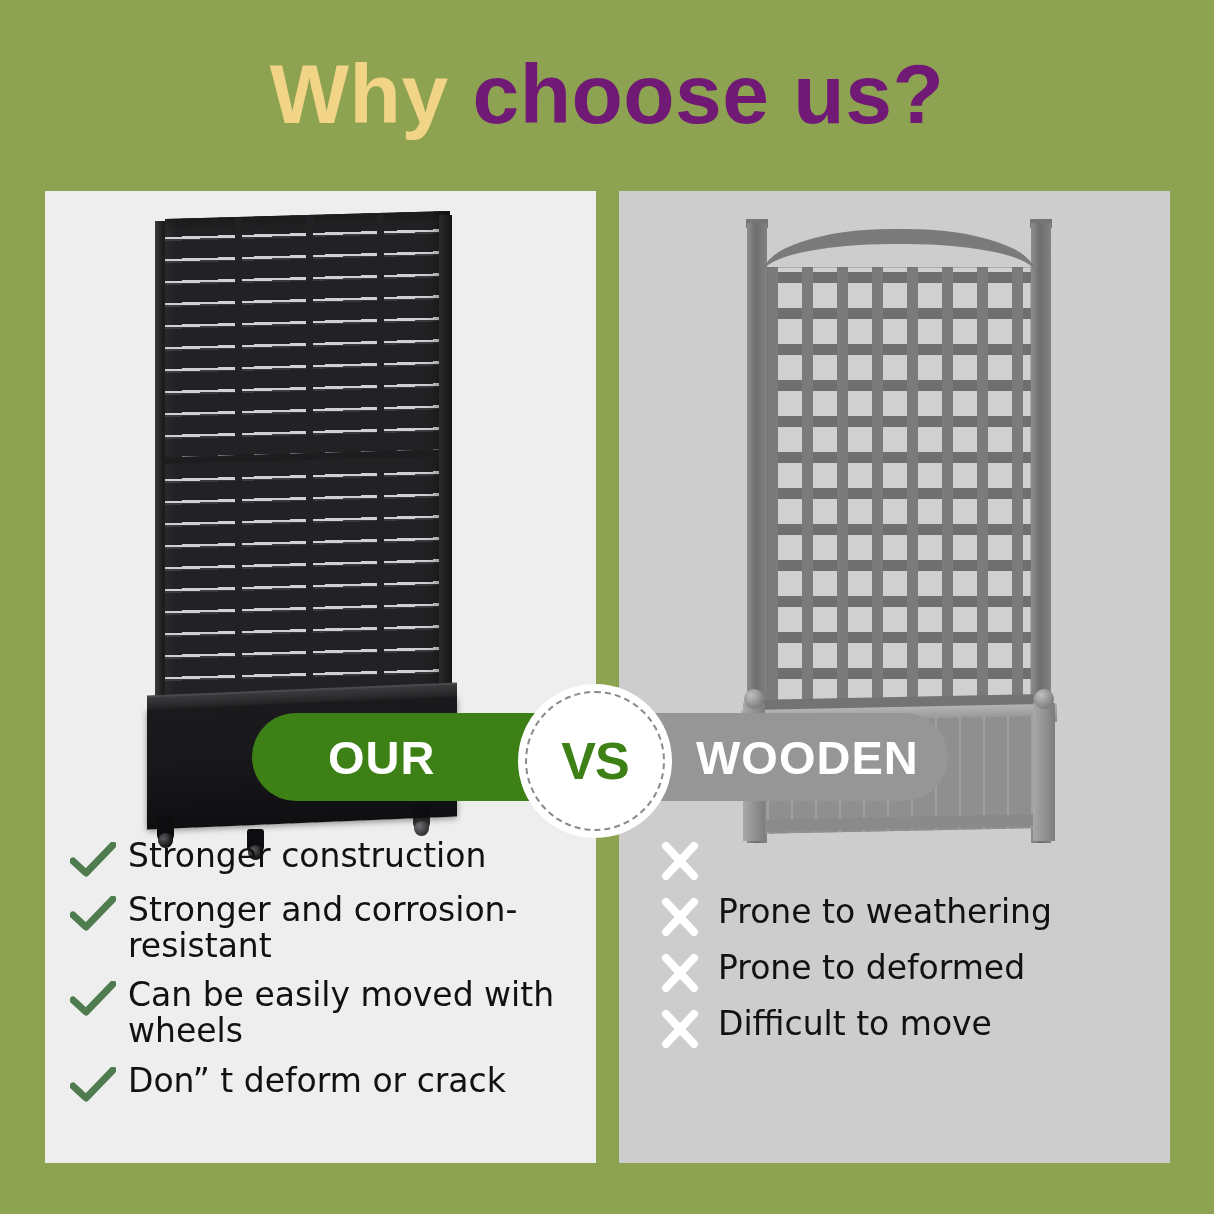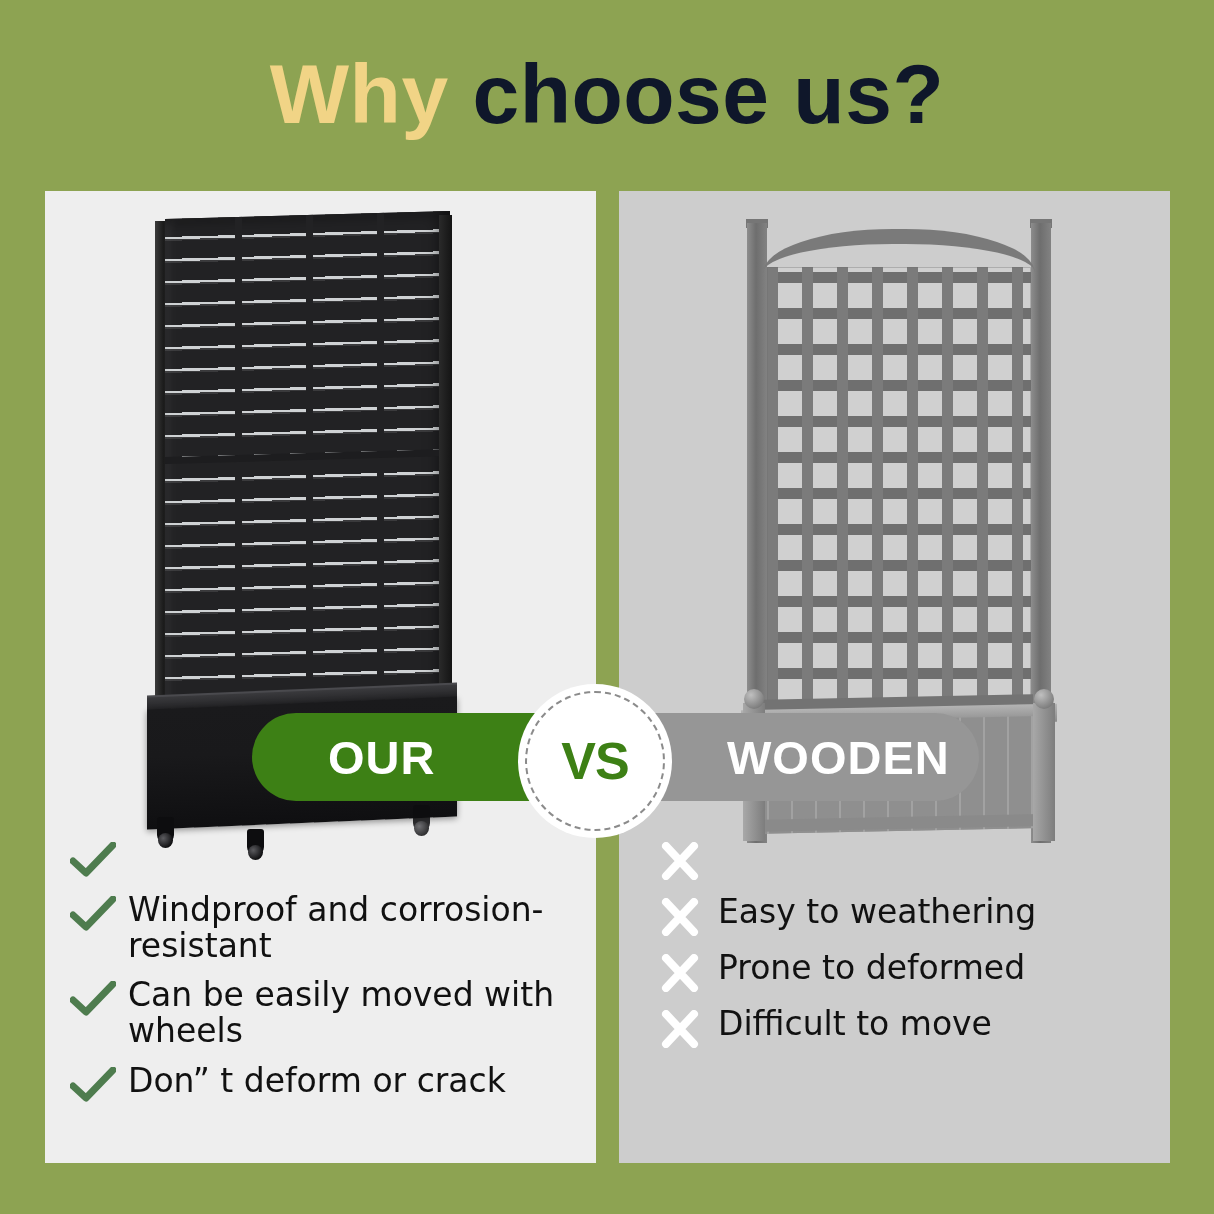--- a/index.html
+++ b/index.html
@@ -26,21 +26,21 @@
     top: 52px;
     width: 1214px;
     text-align: center;
     font-size: 84px;
     font-weight: bold;
     letter-spacing: 0.5px;
     white-space: nowrap;
     line-height: 1;
   }
   .title .gold { color: #f1d486; }
-  .title .white { color: #0f172a; }
+  .title .white { color: #701a75; }
 
   
   .panel {
     position: absolute;
     top: 191px;
     height: 972px;
     overflow: hidden;
   }
   .panel-left {
     left: 45px;
@@ -319,21 +319,21 @@
   .pill-our {
     left: 252px;
     width: 340px;
     background: #3d8015;
     border-radius: 44px 0 0 44px;
     justify-content: flex-start;
     padding-left: 76px;
     box-sizing: border-box;
   }
   .pill-wooden {
-    left: 639px;
+    left: 608px;
     width: 340px;
     background: #969696;
     border-radius: 0 44px 44px 0;
     justify-content: flex-start;
     padding-left: 88px;
     box-sizing: border-box;
   }
   .vs-circle {
     position: absolute;
     left: 518px;
@@ -462,28 +462,29 @@
     </div>
   </div>
 
   <div class="list list-left">
     <div class="item">
       <span class="item-mark">
         <svg class="check" width="46" height="36" viewBox="0 0 46 36" aria-hidden="true">
             <path d="M3 19 L16 31 L43 3" fill="none" stroke="#4e7c4e" stroke-width="7" stroke-linecap="round" stroke-linejoin="round"></path>
           </svg>
       </span>
+      <span class="item-text">Stronger construction</span>
     </div>
     <div class="item">
       <span class="item-mark">
         <svg class="check" width="46" height="36" viewBox="0 0 46 36" aria-hidden="true">
             <path d="M3 19 L16 31 L43 3" fill="none" stroke="#4e7c4e" stroke-width="7" stroke-linecap="round" stroke-linejoin="round"></path>
           </svg>
       </span>
-      <span class="item-text">Windproof and corrosion-resistant</span>
+      <span class="item-text">Stronger and corrosion-resistant</span>
     </div>
     <div class="item">
       <span class="item-mark">
         <svg class="check" width="46" height="36" viewBox="0 0 46 36" aria-hidden="true">
             <path d="M3 19 L16 31 L43 3" fill="none" stroke="#4e7c4e" stroke-width="7" stroke-linecap="round" stroke-linejoin="round"></path>
           </svg>
       </span>
       <span class="item-text">Can be easily moved with  wheels</span>
     </div>
     <div class="item">
@@ -503,21 +504,21 @@
             <path d="M6 4 L34 34 M34 4 L6 34" fill="none" stroke="#ffffff" stroke-width="8" stroke-linecap="round"></path>
           </svg>
       </span>
     </div>
     <div class="item">
       <span class="item-mark">
         <svg class="cross" width="40" height="38" viewBox="0 0 40 38" aria-hidden="true">
             <path d="M6 4 L34 34 M34 4 L6 34" fill="none" stroke="#ffffff" stroke-width="8" stroke-linecap="round"></path>
           </svg>
       </span>
-      <span class="item-text">Easy to weathering</span>
+      <span class="item-text">Prone to weathering</span>
     </div>
     <div class="item">
       <span class="item-mark">
         <svg class="cross" width="40" height="38" viewBox="0 0 40 38" aria-hidden="true">
             <path d="M6 4 L34 34 M34 4 L6 34" fill="none" stroke="#ffffff" stroke-width="8" stroke-linecap="round"></path>
           </svg>
       </span>
       <span class="item-text">Prone to deformed</span>
     </div>
     <div class="item">

